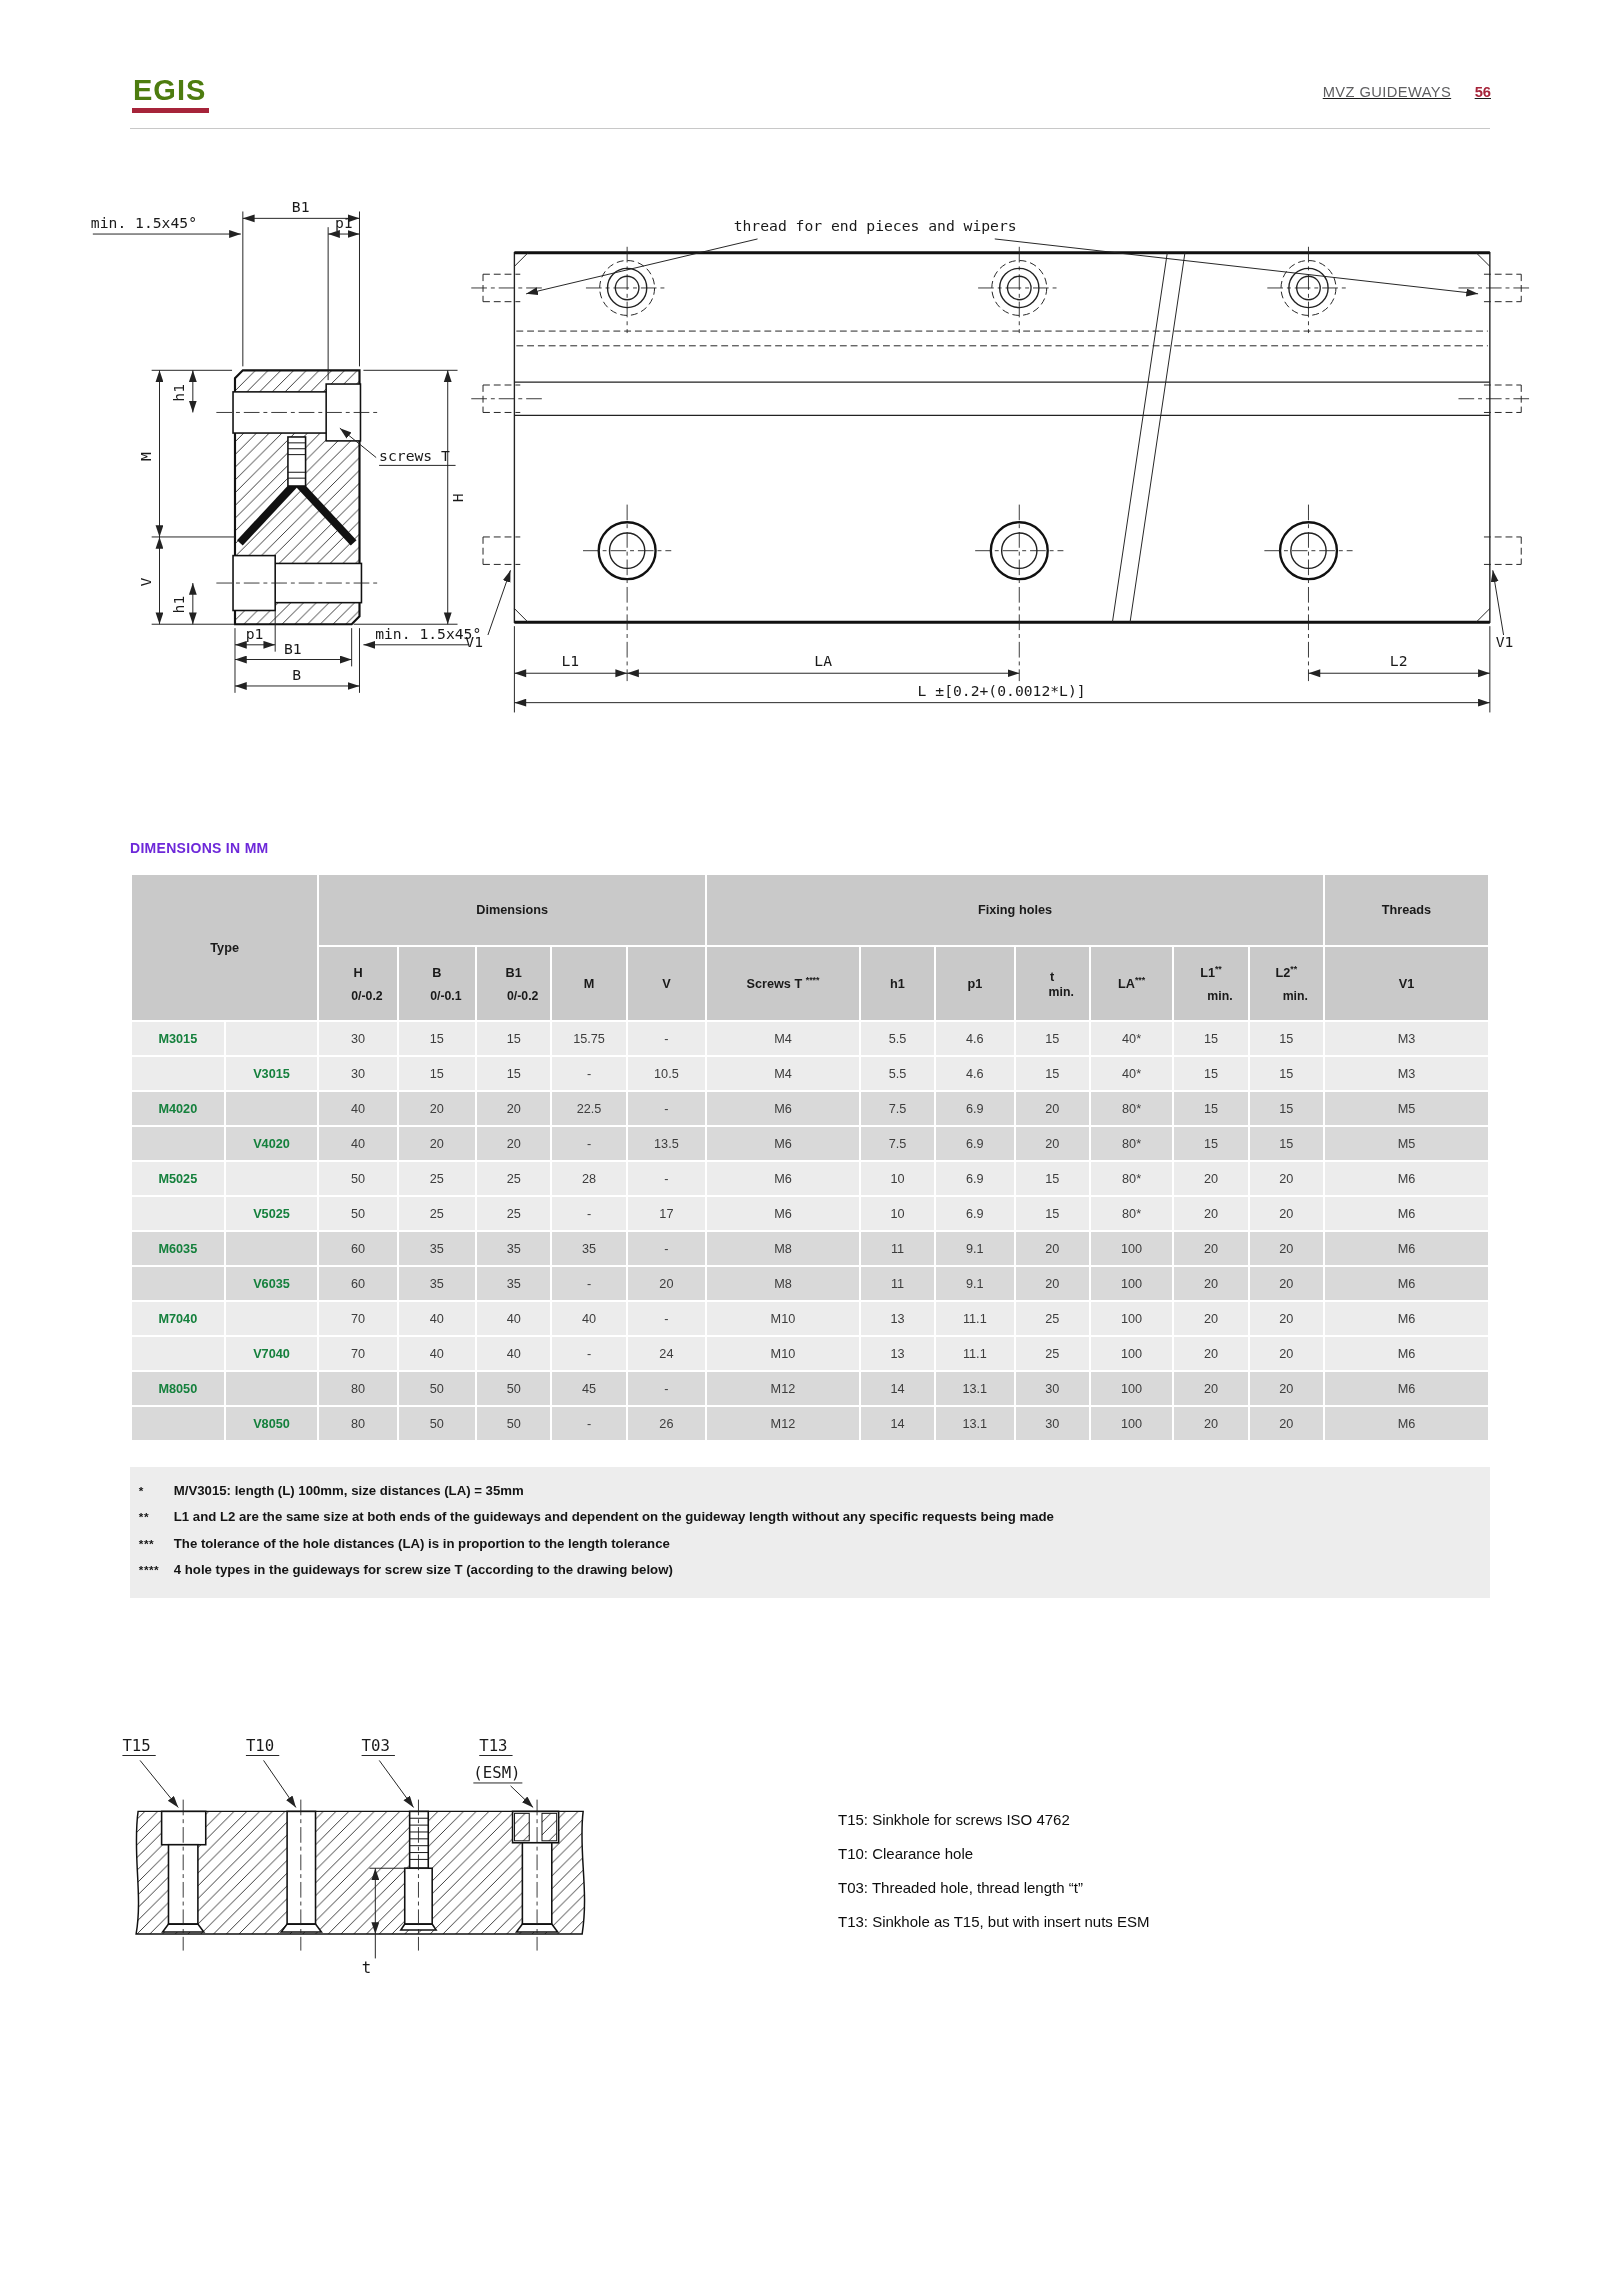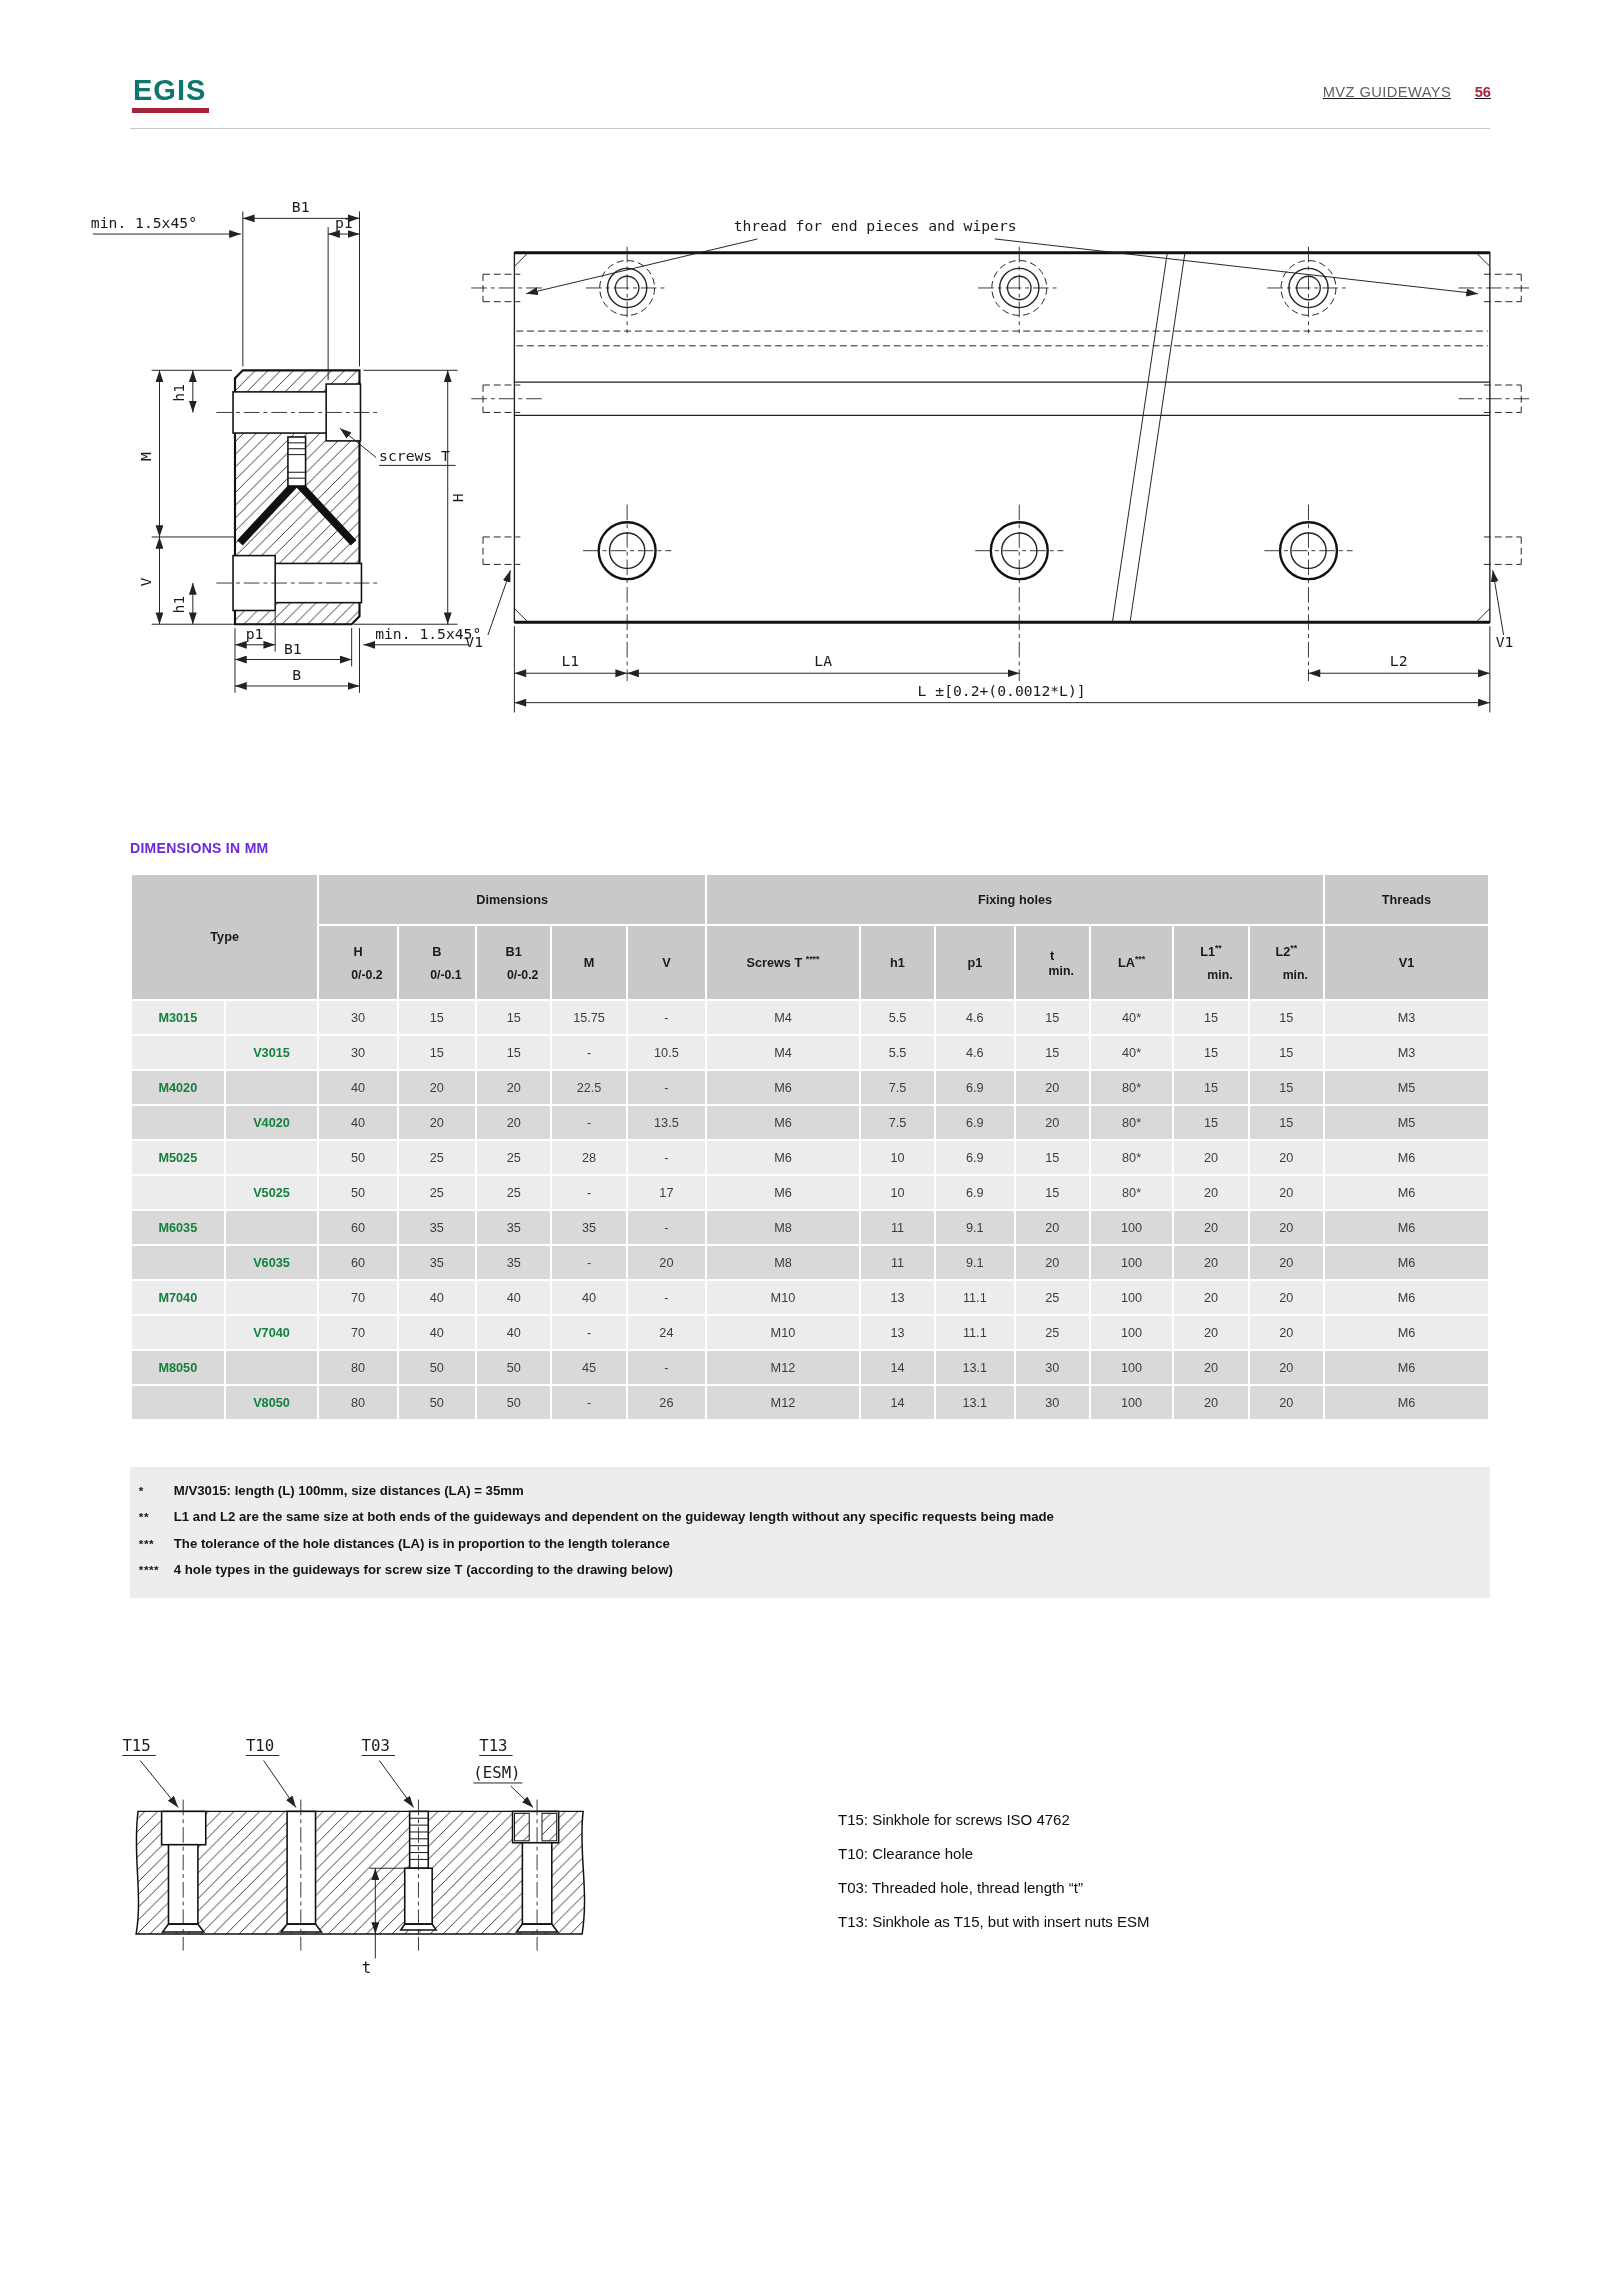--- a/index.html
+++ b/index.html
@@ -3,21 +3,21 @@
 <meta charset="utf-8">
 <style>
   html,body{margin:0;padding:0;}
   body{
     width:1621px;height:2293px;position:relative;background:#ffffff;
     font-family:"Liberation Sans",sans-serif;color:#1a1a1a;overflow:hidden;
   }
   
   .logo{
     position:absolute;left:132px;top:76px;
-    color:#0f766e;font-weight:800;font-size:29px;line-height:1;
+    color:#4d7c0f;font-weight:800;font-size:29px;line-height:1;
     letter-spacing:1px;border-bottom:5.9px solid #a6243a;padding:0 2.9px 2.9px 1px;
   }
   .hdr-right{position:absolute;top:84px;right:130px;display:flex;gap:23.5px;align-items:baseline;text-decoration:underline;}
   .hdr-title{color:#5f5f61;font-size:14.7px;letter-spacing:0.4px;}
   .hdr-page{color:#a6243a;font-size:14.7px;font-weight:bold;}
   .rule{position:absolute;left:130px;top:128px;width:1360px;height:1px;background:#c8c8c8;}
 
   
   #topDrawing{position:absolute;left:83px;top:186px;}
   #holeDrawing{position:absolute;left:93px;top:1723px;}
@@ -34,21 +34,21 @@
 
   
   .tbl-title{position:absolute;left:130px;top:840px;font-size:14px;font-weight:bold;letter-spacing:0.3px;color:#6d28d9;}
   table.dims{
     position:absolute;left:130px;top:873px;width:1360px;
     border-collapse:separate;border-spacing:2.9px;table-layout:fixed;
     font-size:12.7px;
   }
   table.dims th,table.dims td{text-align:center;vertical-align:middle;padding:0;}
   table.dims th{background:#c9c9c9;font-weight:bold;color:#1a1a1a;}
-  table.dims tr.grp th{height:49px;}
+  table.dims tr.grp th{height:70px;}
   table.dims tr.sub th{height:73px;}
   table.dims td{height:33px;color:#3d3d3d;}
   table.dims td.type-cell{font-weight:bold;color:#15803d;}
   table.dims td.light{background:#ececec;}
   table.dims td.dark{background:#d9d9d9;}
   table.dims sup{font-size:8.8px;}
   .hs{font-size:12.3px;margin-top:8.8px;min-height:13.7px;margin-left:18px;}
 
   
   .footnotes{

